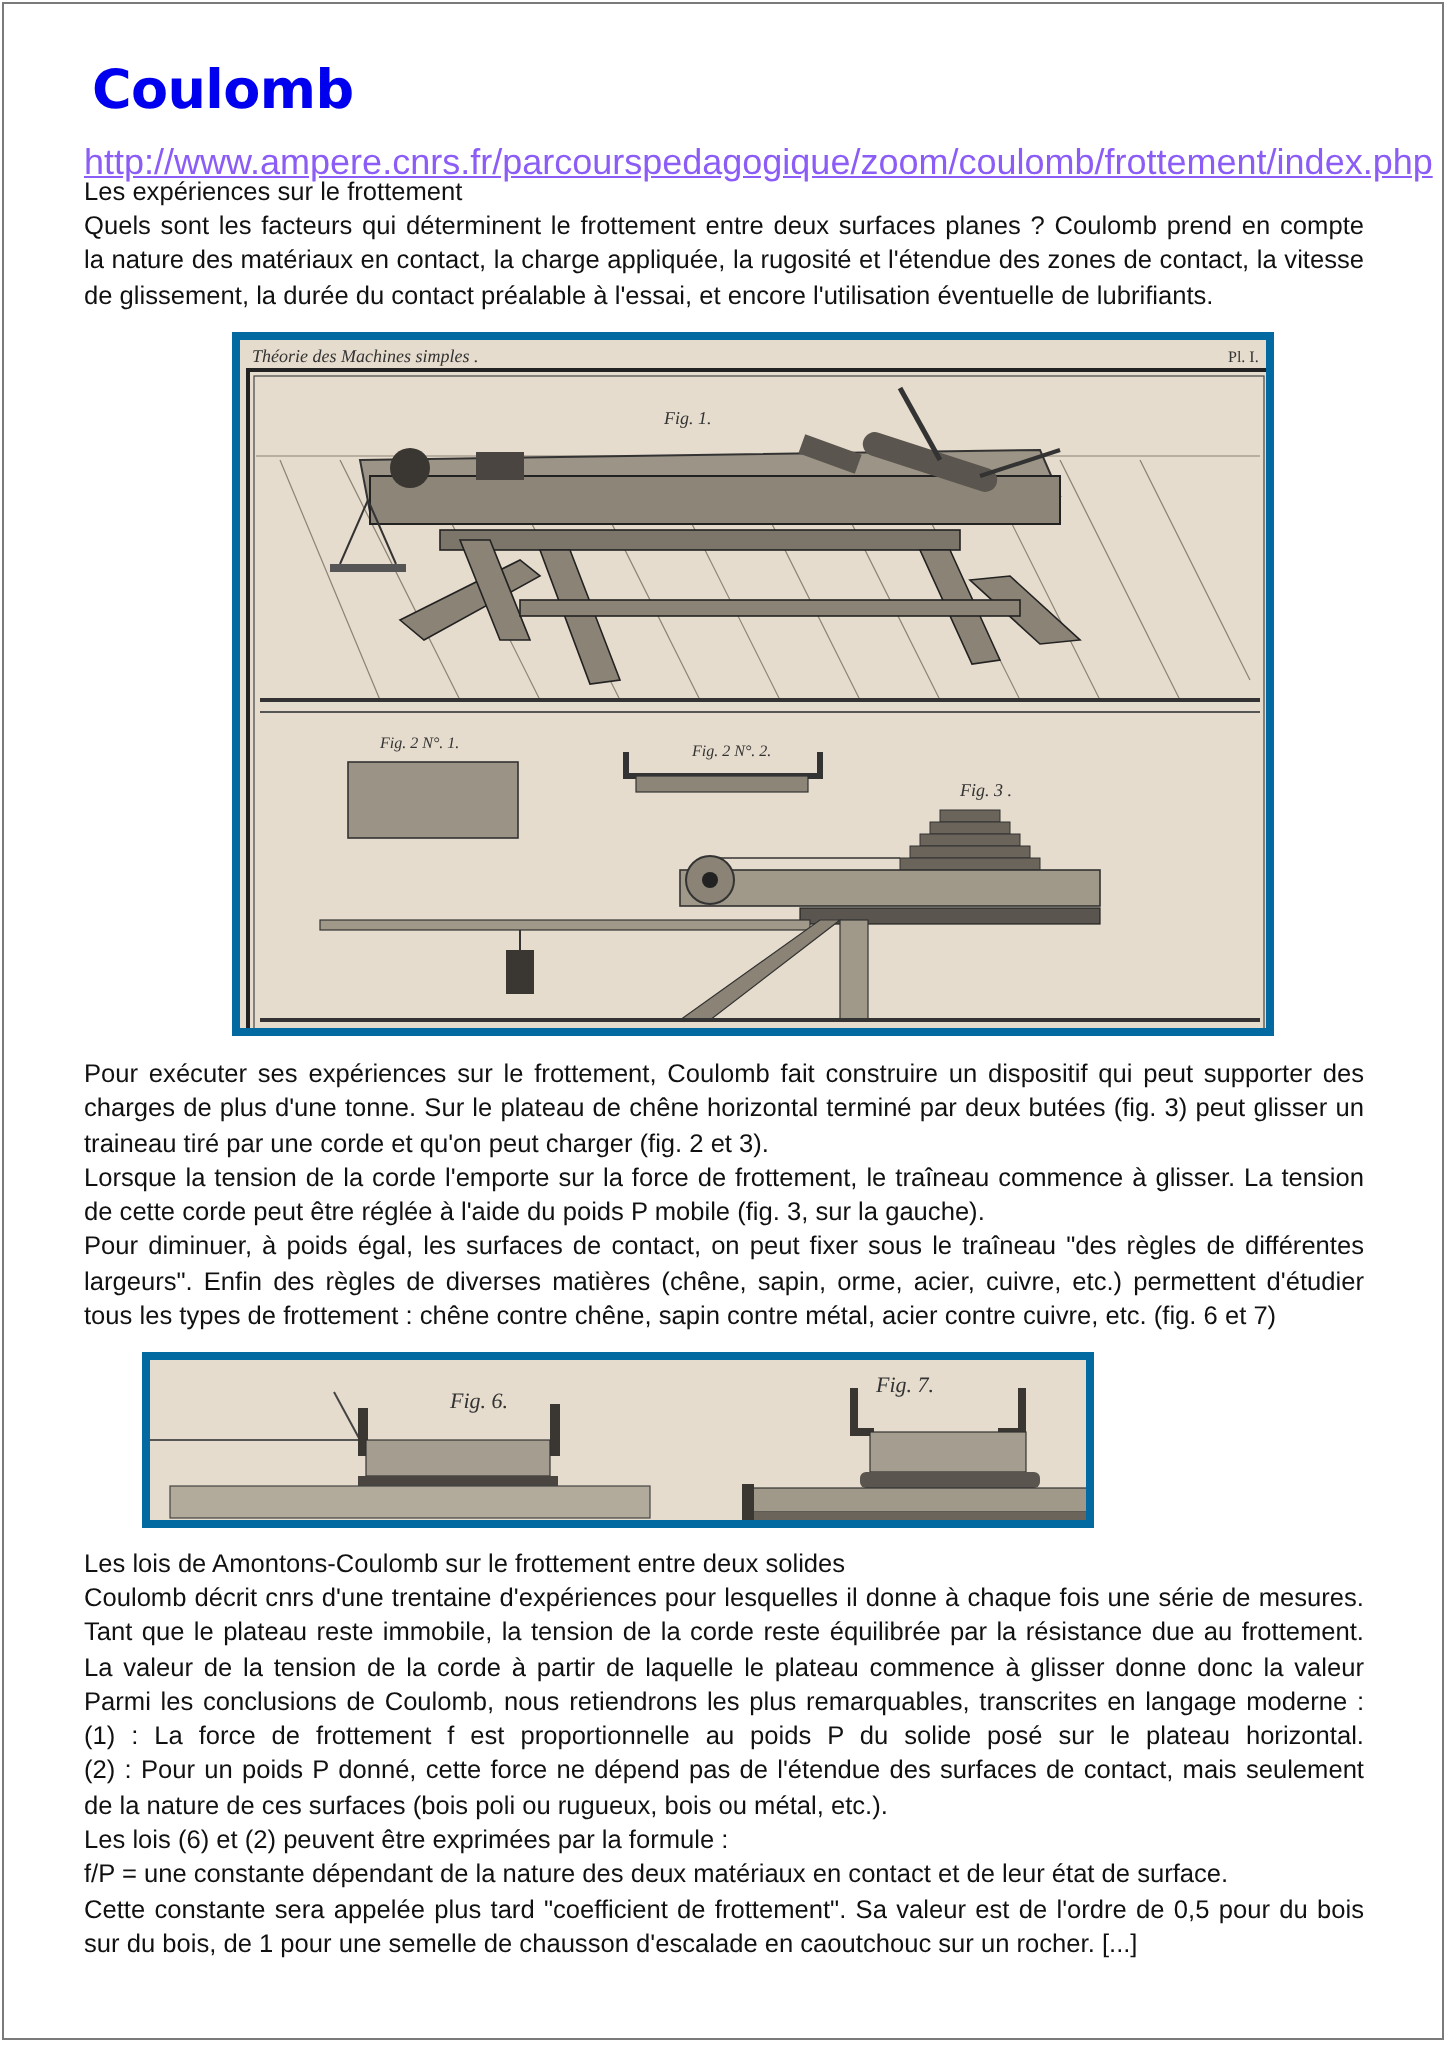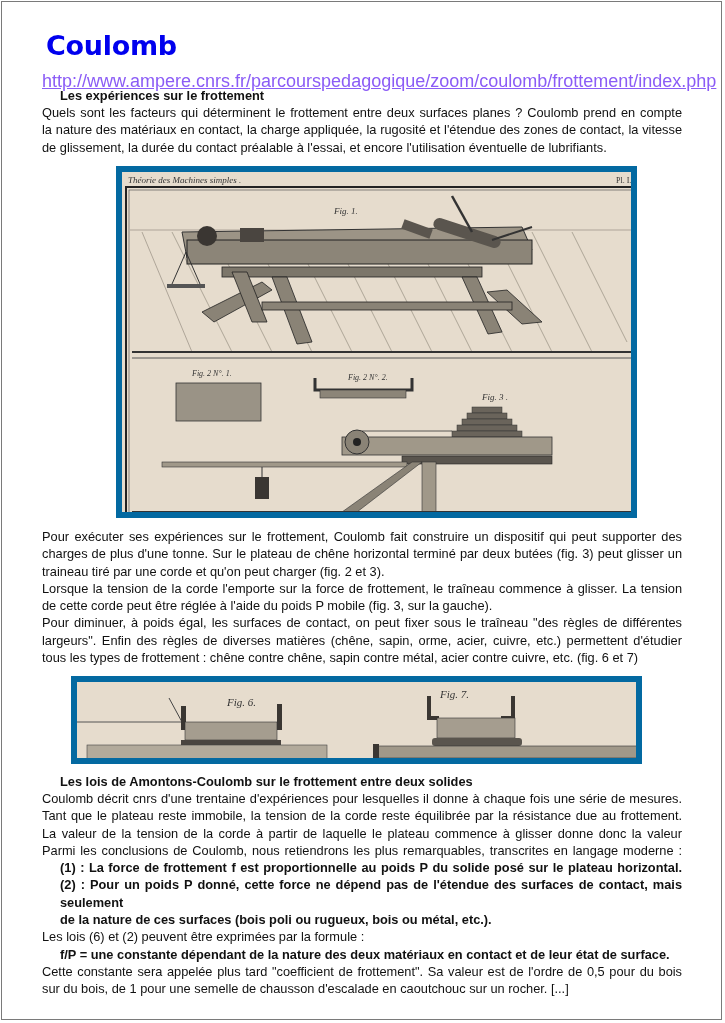--- a/index.html
+++ b/index.html
@@ -7,26 +7,26 @@
          font-family: "Liberation Sans", sans-serif; color: #111; }
   .page { position: absolute; left: 1px; top: 1px; width: 721px; height: 1019px;
           border: 1px solid #7a7a7a; box-sizing: border-box; background: #fff; }
   h1.title { position: absolute; left: 42px; top: 26px; margin: 4px;
              font-family: "DejaVu Sans", sans-serif; font-weight: bold; font-size: 27px;
              color: #0000ee; letter-spacing: -0.3px; }
   .link { position: absolute; left: 42px; top: 71px; font-size: 18px; color: #8b5cf6;
           text-decoration: underline; white-space: nowrap; }
   .txt { position: absolute; left: 42px; width: 640px; font-size: 12.8px; line-height: 17.3px;
          text-align: justify; }
-  .bold { font-weight: bold; margin-left: 18px; }
+  .bold { font-weight: normal; }
   .line { display: block; white-space: nowrap; }
   .just { display: block; text-align: justify; text-align-last: justify; }
-  .figure { position: absolute; border: 6px solid #0369a1; background: #15803d; overflow: hidden; box-sizing: border-box; }
+  .figure { position: absolute; border: 4px solid #0369a1; background: #15803d; overflow: hidden; box-sizing: border-box; }
   .fig1 { left: 116px; top: 166px; width: 521px; height: 352px; }
-  .fig2 { left: 71px; top: 676px; width: 571px; height: 88px; }
+  .fig2 { left: 71px; top: 676px; width: 476px; height: 88px; }
   svg { display: block; }
 </style>
 </head>
 <body>
 
 <div class="page"></div>
 
 <h1 class="title">Coulomb</h1>
 
 <a class="link">http://www.ampere.cnrs.fr/parcourspedagogique/zoom/coulomb/frottement/index.php</a>

